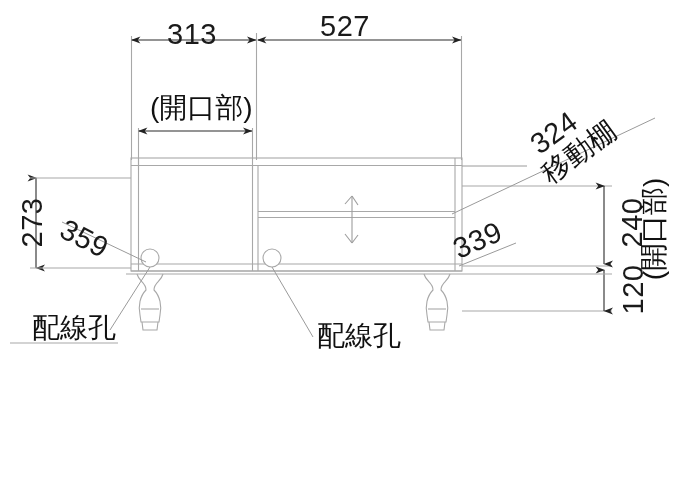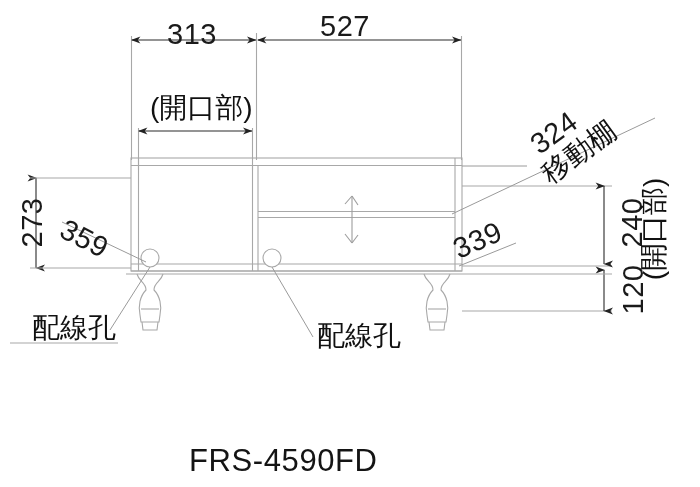--- a/index.html
+++ b/index.html
@@ -194,15 +194,14 @@
   <div class="num" style="left:455px;top:236px;transform:rotate(-24deg);transform-origin:0 50%;">339</div>
 
   <div class="num" style="left:534px;top:133px;transform:rotate(-36deg);transform-origin:0 50%;">324</div>
 
   <div class="jp" style="left:545px;top:163px;transform:rotate(-36deg);transform-origin:0 50%;">移動棚</div>
 
   <div class="jp" style="left:32px;top:314px;">配線孔</div>
 
   <div class="jp" style="left:317px;top:322px;">配線孔</div>
 
-  <div class="model" style="left:189px;top:443px;">FRS-4590FD</div>
 
 </div>
 
 </body></html>

